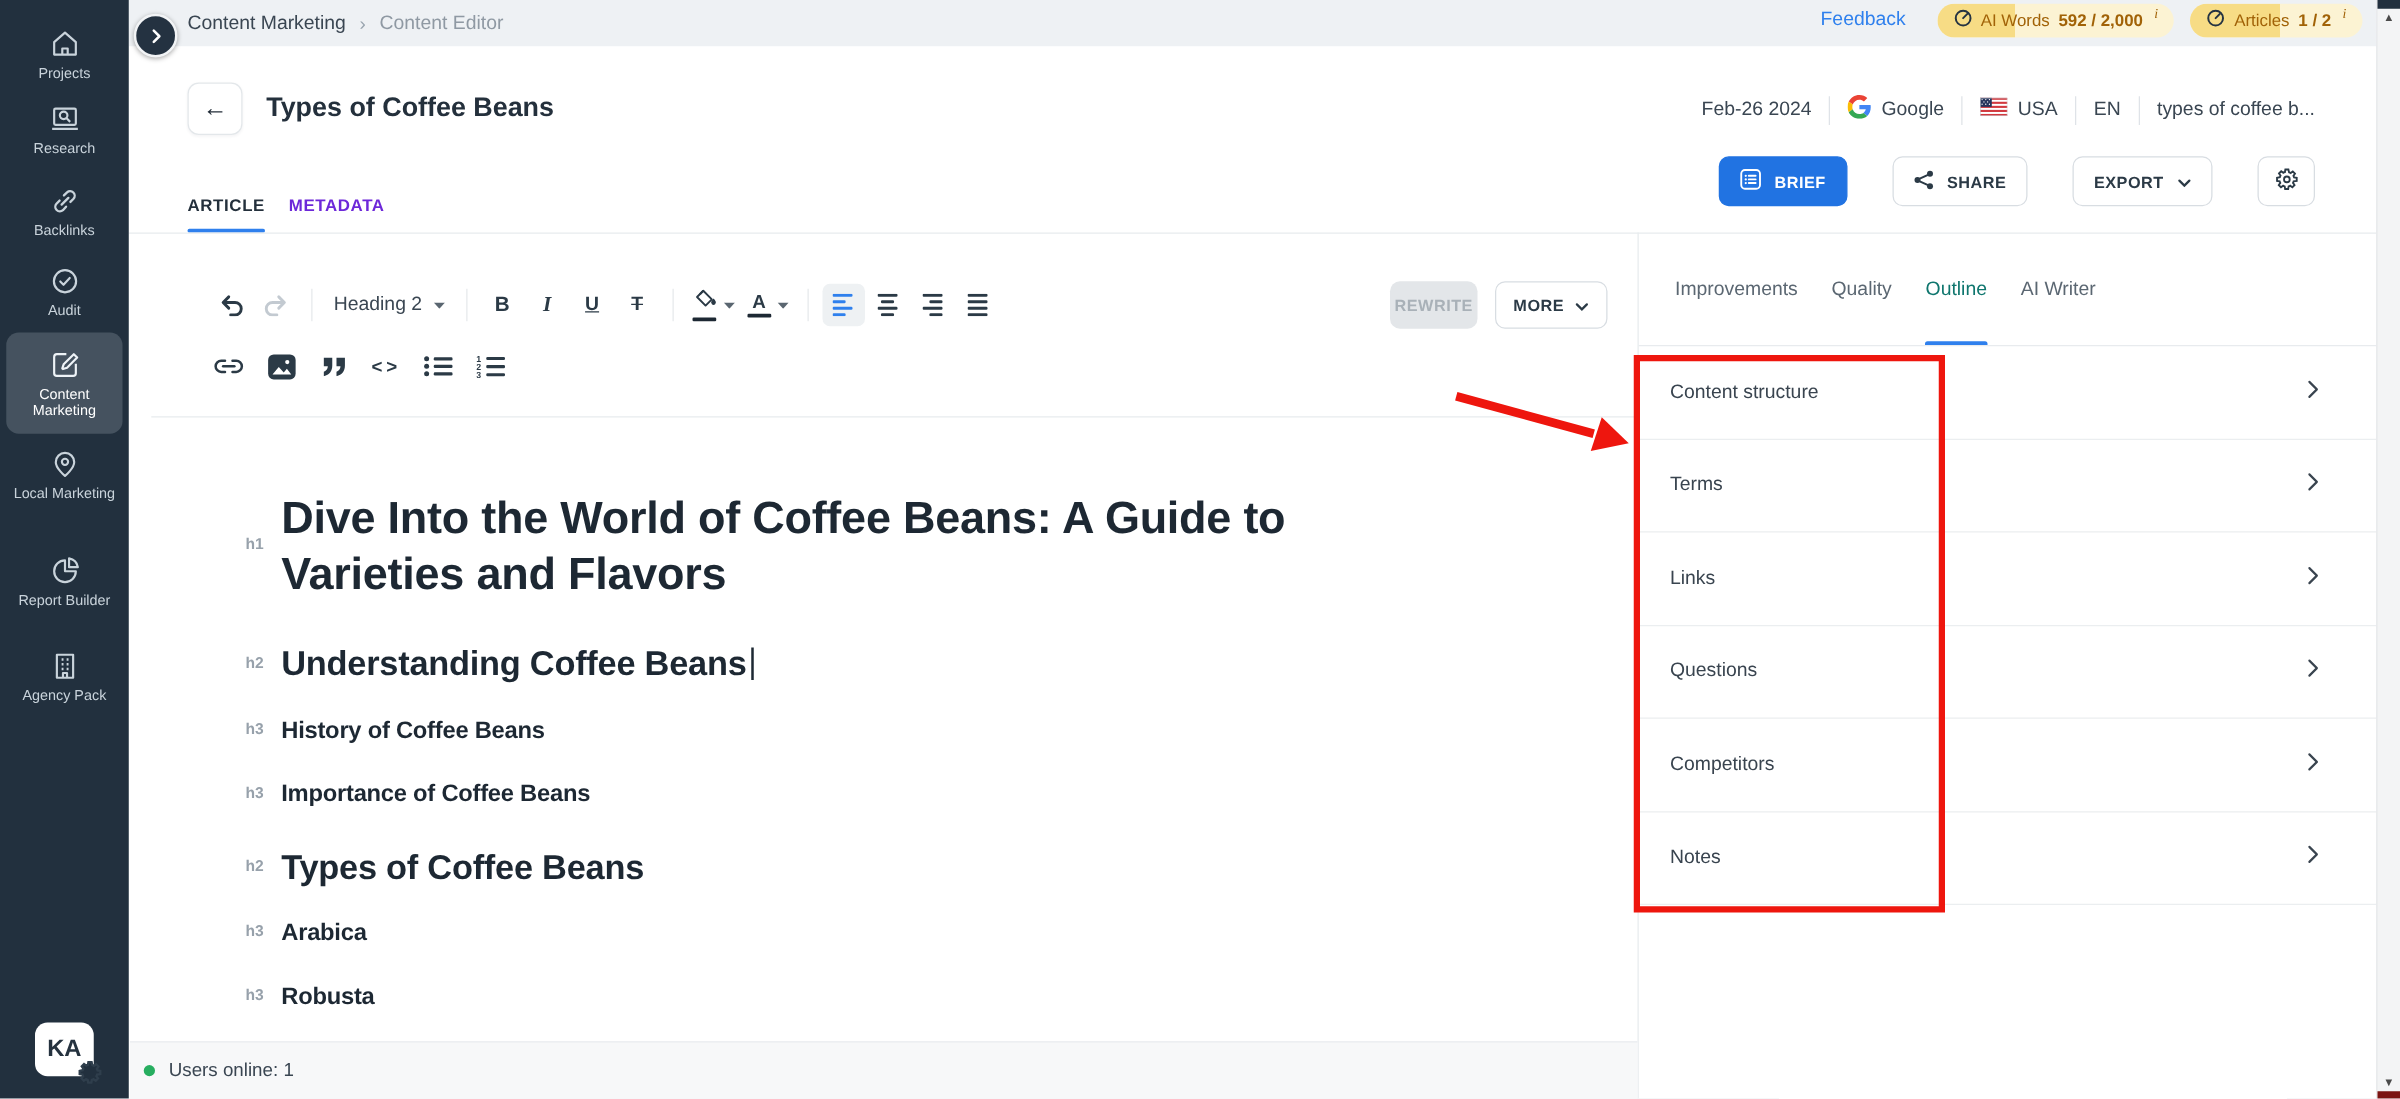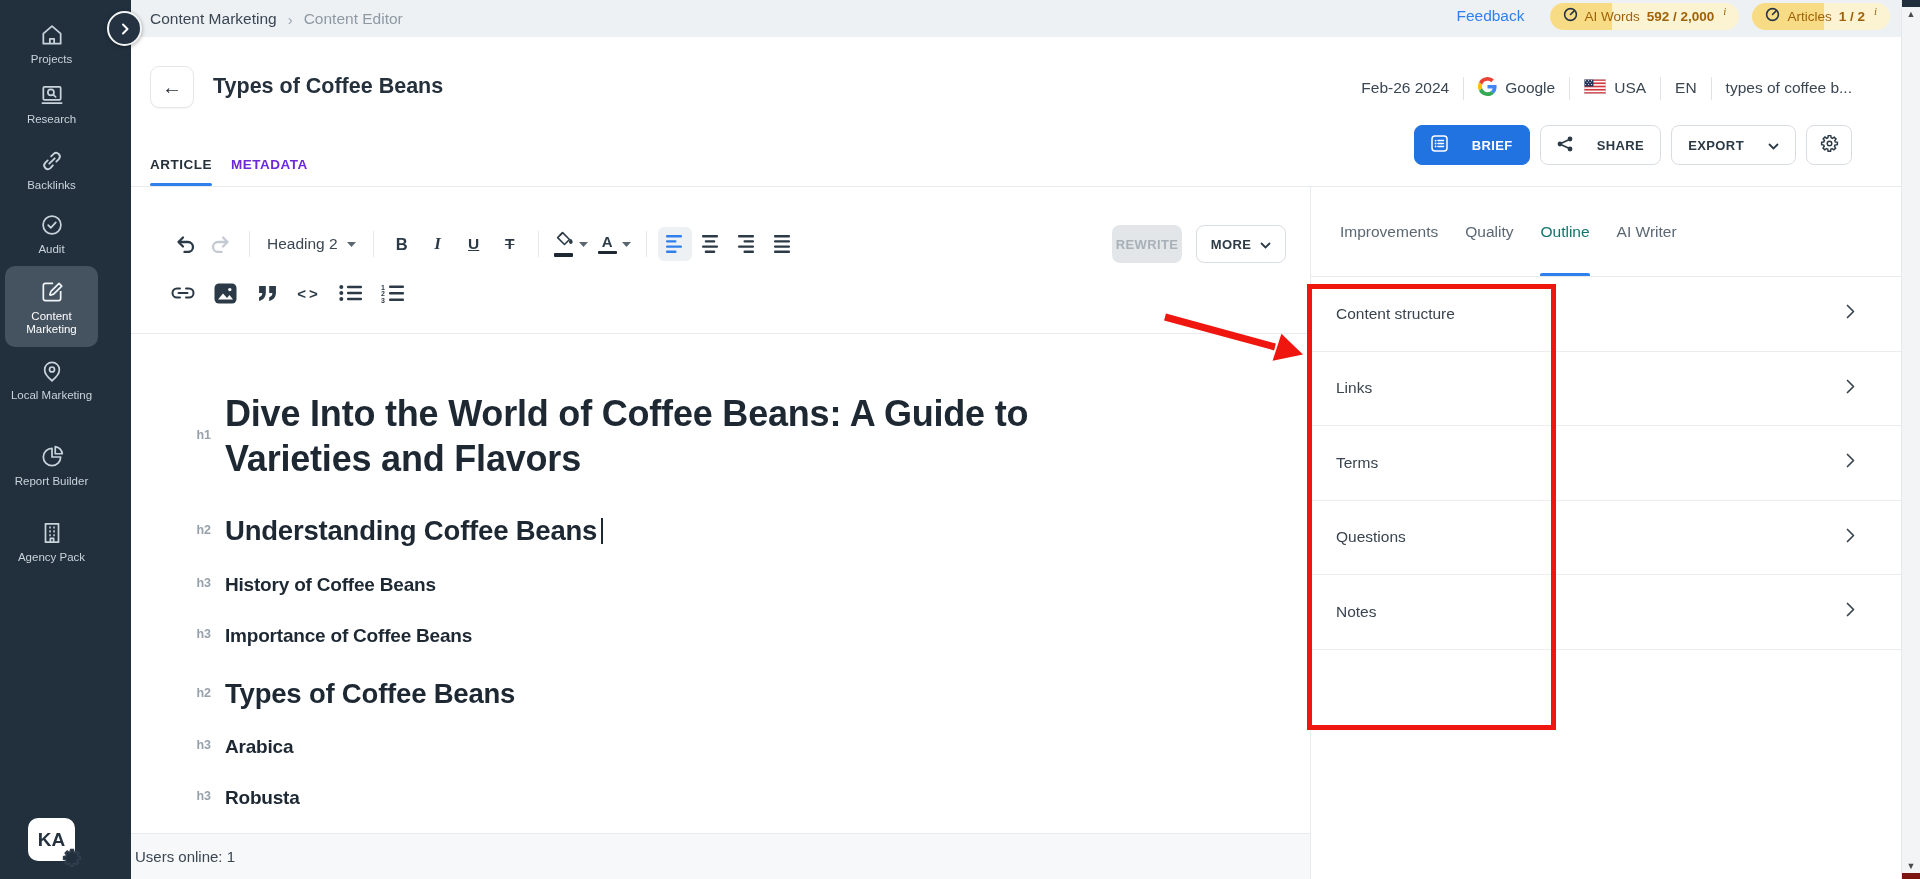--- a/index.html
+++ b/index.html
@@ -1,19 +1,19 @@
 <!DOCTYPE html>
 <html><head>
 <meta charset="utf-8">
 <style>
   html,body{margin:0;padding:0;background:#eef1f4;font-family:"Liberation Sans",sans-serif;}
   #screen{position:relative;width:1920px;height:879px;overflow:hidden;background:#eef1f4;}
 
   
-  .sidebar{position:absolute;left:0;top:0;width:103px;height:879px;background:#22303e;z-index:4;padding-left:28px;}
+  .sidebar{position:absolute;left:0;top:0;width:103px;height:879px;background:#22303e;z-index:4;}
   .sb-item{position:absolute;left:5px;width:93px;text-align:center;color:#c9d3db;font-size:11.5px;line-height:13px;cursor:pointer;}
   .sb-item .ic{display:block;margin:0 auto 5px;width:26px;height:26px;}
   .sb-item.active{background:#45525f;border-radius:10px;padding:13px 0 11px;color:#fff;}
   .avatar{position:absolute;left:28px;top:818px;width:47px;height:43px;background:#fff;border-radius:10px;display:flex;align-items:center;justify-content:center;font-size:19px;font-weight:700;color:#25323f;}
   .avatar .gear-mini{position:absolute;right:-8px;bottom:-8px;width:22px;height:22px;}
   .collapse-toggle{position:absolute;left:107px;top:11px;width:31px;height:31px;border-radius:50%;background:#243241;border:2px solid #f2f4f6;box-shadow:0 1px 4px rgba(0,0,0,.35);z-index:6;display:flex;align-items:center;justify-content:center;cursor:pointer;}
 
   
   .breadcrumb{position:absolute;left:150px;top:8px;height:22px;display:flex;align-items:center;font-size:15.5px;}
   .crumb-a{color:#3a4652;}
@@ -36,21 +36,21 @@
   .meta-row{position:absolute;right:49px;top:38px;height:26px;display:flex;align-items:center;gap:14px;font-size:15.5px;color:#3a4652;}
   .meta-sep{width:1px;height:23px;background:#dfe3e8;}
   .meta-item{display:flex;align-items:center;gap:8px;}
 
   .tab-article{position:absolute;left:47px;top:120px;font-size:13.5px;font-weight:700;letter-spacing:.5px;color:#24303c;cursor:pointer;}
   .tab-article::after{content:"";position:absolute;left:0;top:26px;width:100%;height:3px;background:#2f80ed;border-radius:2px;}
   .tab-metadata{position:absolute;left:128px;top:120px;font-size:13.5px;font-weight:700;letter-spacing:.5px;color:#6d28d9;cursor:pointer;}
   .hdiv{position:absolute;left:0;top:149px;width:1798px;height:1px;background:#e8ebee;}
 
   .actions{position:absolute;right:49px;top:88px;height:40px;display:flex;gap:10px;}
-  .btn{display:flex;align-items:center;gap:24px;border-radius:8px;font-size:13px;font-weight:700;letter-spacing:.4px;padding:0 16px;cursor:pointer;box-sizing:border-box;}
+  .btn{display:flex;align-items:center;gap:11px;border-radius:8px;font-size:13px;font-weight:700;letter-spacing:.4px;padding:0 16px;cursor:pointer;box-sizing:border-box;margin-left:26px;}
   .btn-brief{background:#2173e2;color:#fff;border:1px solid #2173e2;}
   .btn-light{background:#fff;color:#2b3a46;border:1px solid #d8dde2;}
   .btn-gear{width:46px;justify-content:center;padding:0;}
 
   
   .tb-row1{position:absolute;left:65px;top:187px;height:40px;display:flex;align-items:center;gap:2px;}
   .tb-row2{position:absolute;left:63px;top:238px;height:36px;display:flex;align-items:center;gap:8px;}
   .tbtn{min-width:34px;height:34px;display:flex;align-items:center;justify-content:center;border-radius:6px;cursor:pointer;color:#2b3a46;}
   .tbtn.active-bg{background:#eef1f3;}
   .tsep{width:1px;height:26px;background:#e6e9ec;margin:0 9px;}
@@ -511,33 +511,39 @@
     </div>
 
     <div class="panel-rows">
       <div class="p-row">
         <span>Content structure</span>
         <span><svg width="9" height="15" viewBox="0 0 9 15" fill="none" stroke="#39444f" stroke-width="1.7" stroke-linecap="round" stroke-linejoin="round">
               <path d="M1.5 1.5l6 6-6 6"></path>
             </svg></span>
       </div>
       <div class="p-row">
+        <span>Terms</span>
+        <span><svg width="9" height="15" viewBox="0 0 9 15" fill="none" stroke="#39444f" stroke-width="1.7" stroke-linecap="round" stroke-linejoin="round">
+              <path d="M1.5 1.5l6 6-6 6"></path>
+            </svg></span>
+      </div>
+      <div class="p-row">
         <span>Links</span>
         <span><svg width="9" height="15" viewBox="0 0 9 15" fill="none" stroke="#39444f" stroke-width="1.7" stroke-linecap="round" stroke-linejoin="round">
               <path d="M1.5 1.5l6 6-6 6"></path>
             </svg></span>
       </div>
       <div class="p-row">
-        <span>Terms</span>
+        <span>Questions</span>
         <span><svg width="9" height="15" viewBox="0 0 9 15" fill="none" stroke="#39444f" stroke-width="1.7" stroke-linecap="round" stroke-linejoin="round">
               <path d="M1.5 1.5l6 6-6 6"></path>
             </svg></span>
       </div>
       <div class="p-row">
-        <span>Questions</span>
+        <span>Competitors</span>
         <span><svg width="9" height="15" viewBox="0 0 9 15" fill="none" stroke="#39444f" stroke-width="1.7" stroke-linecap="round" stroke-linejoin="round">
               <path d="M1.5 1.5l6 6-6 6"></path>
             </svg></span>
       </div>
       <div class="p-row">
         <span>Notes</span>
         <span><svg width="9" height="15" viewBox="0 0 9 15" fill="none" stroke="#39444f" stroke-width="1.7" stroke-linecap="round" stroke-linejoin="round">
               <path d="M1.5 1.5l6 6-6 6"></path>
             </svg></span>
       </div>

